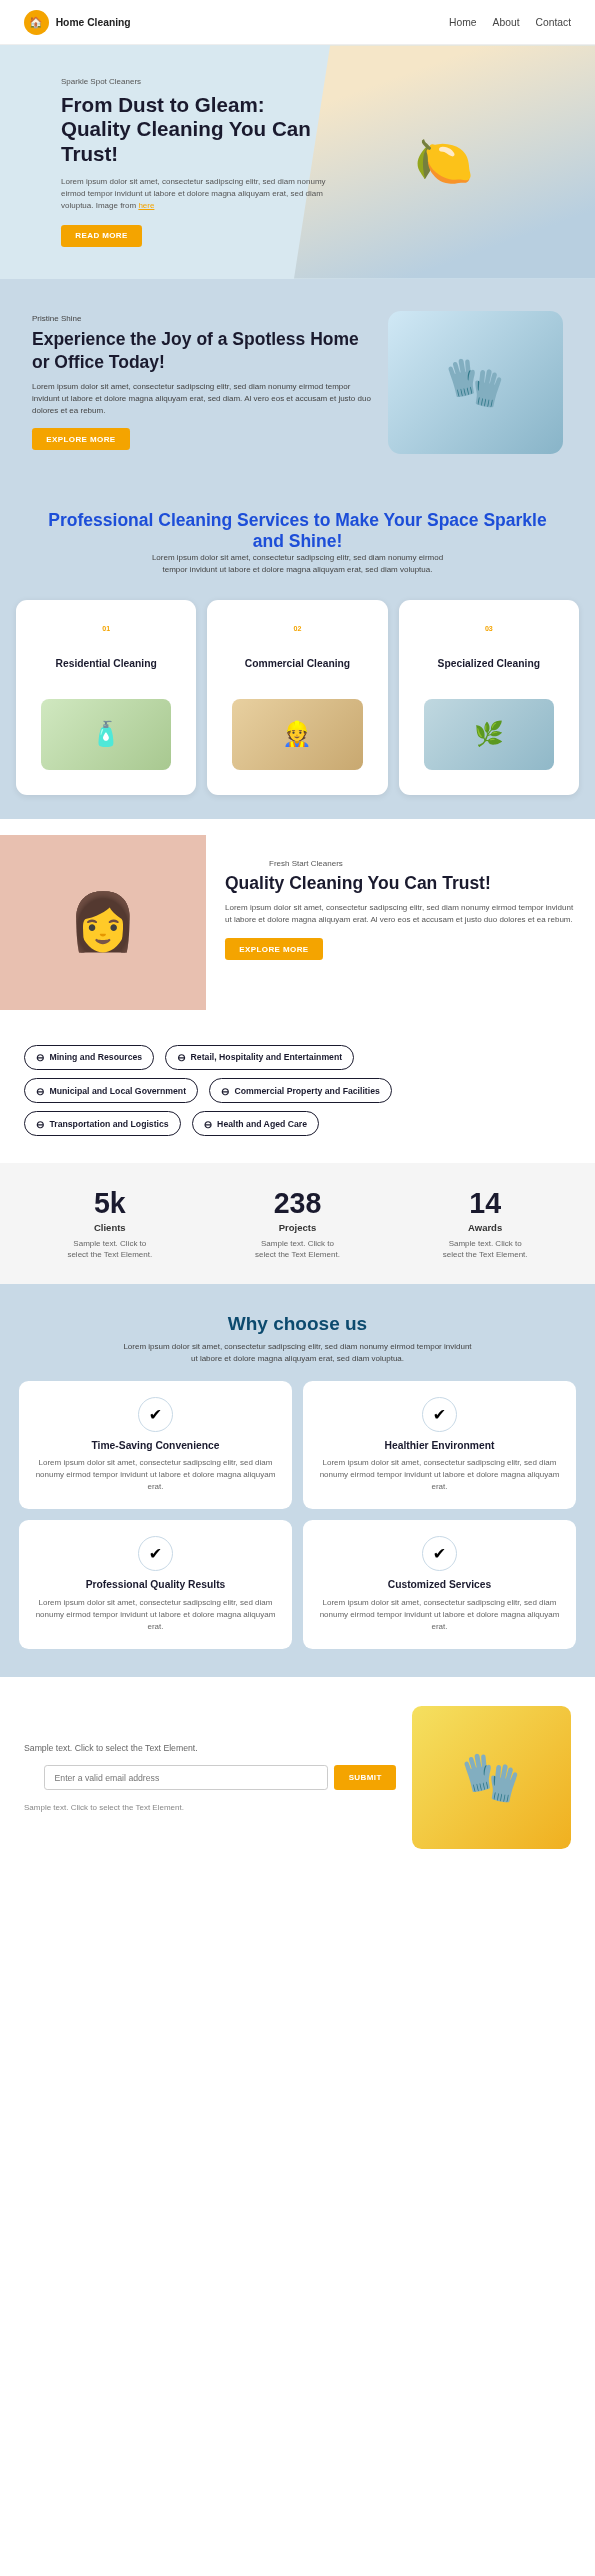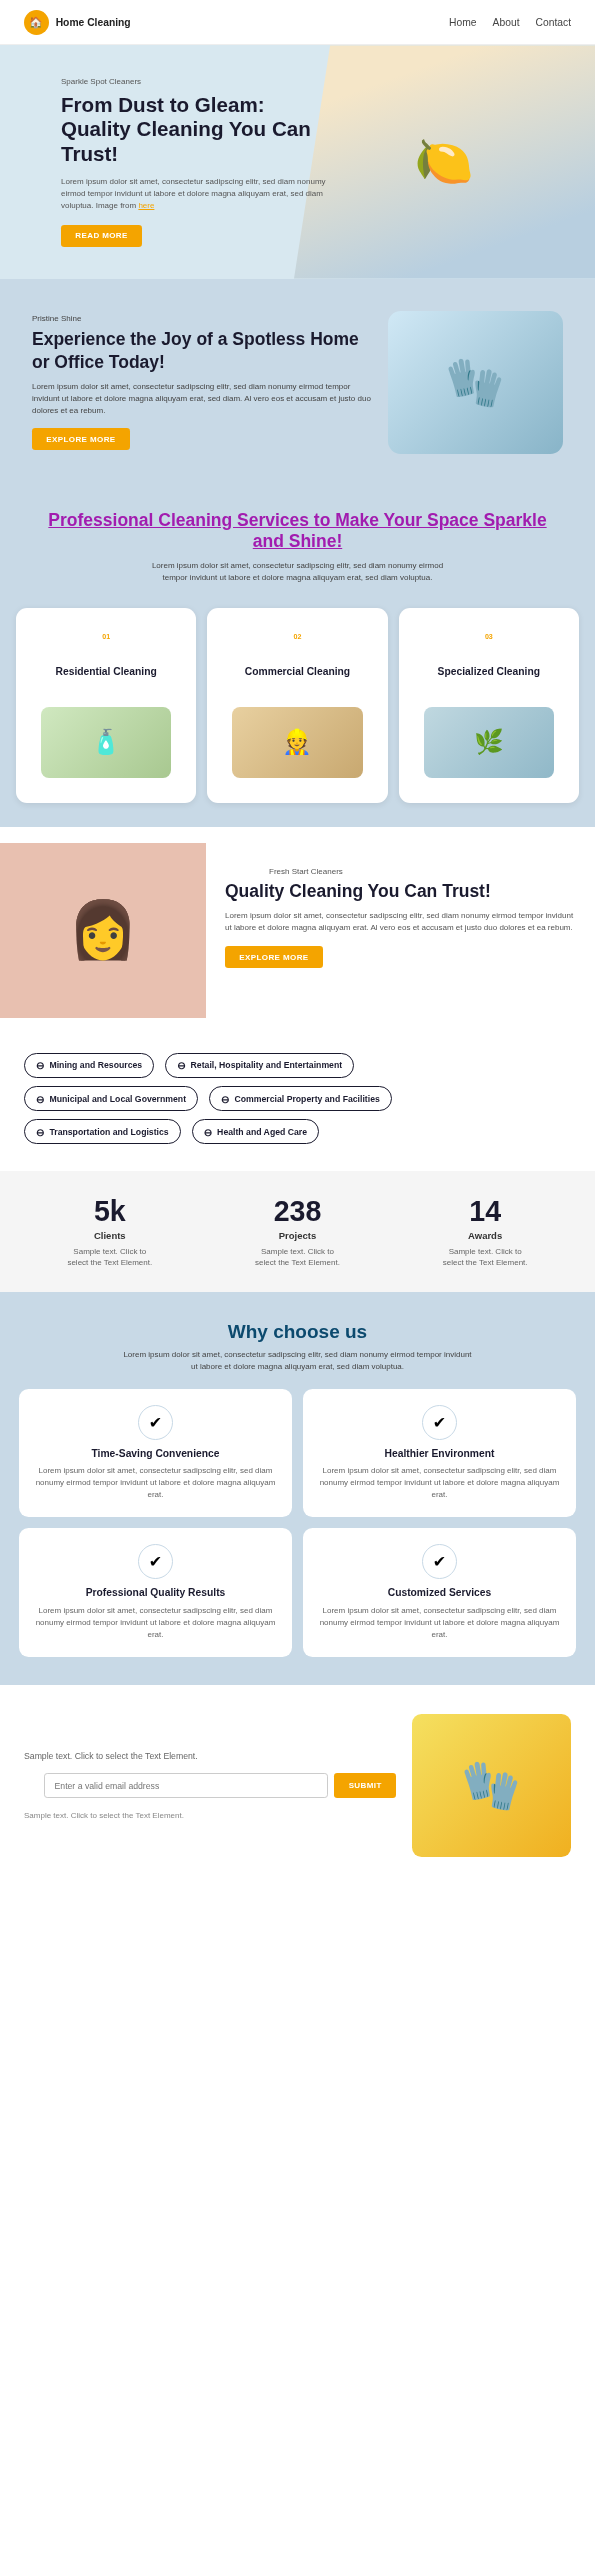--- a/index.html
+++ b/index.html
@@ -57,21 +57,21 @@
     .spotless-content p { font-size: 8px; color: #444; line-height: 1.5; margin-bottom: 11px; }
     .spotless-image {
       width: 175px; height: 143px; border-radius: 12.7px;
       background: linear-gradient(135deg, #d0e8f5, #88b4c8);
       display: flex; align-items: center; justify-content: center; font-size: 48px;
       flex-shrink: 0;
     }
 
     
     .services-header { background: #c8d9e6; padding: 24px 32px 16px; text-align: center; }
-    .services-header h2 { font-size: 17.5px; font-weight: 800; color: #a21caf; margin-bottom: 8px; text-decoration: underline; }
+    .services-header h2 { font-size: 17.5px; font-weight: 800; color: #1d4ed8; margin-bottom: 0; }
     .services-header p { font-size: 8px; color: #444; max-width: 317px; margin: 0 auto; line-height: 1.5; }
 
     
     .service-cards {
       background: #c8d9e6; padding: 8px 16px 24px;
       display: flex; gap: 11px;
     }
     .service-card {
       flex: 1; background: #fff; border-radius: 11px; padding: 25px;
       display: flex; flex-direction: column; align-items: center; text-align: center;

